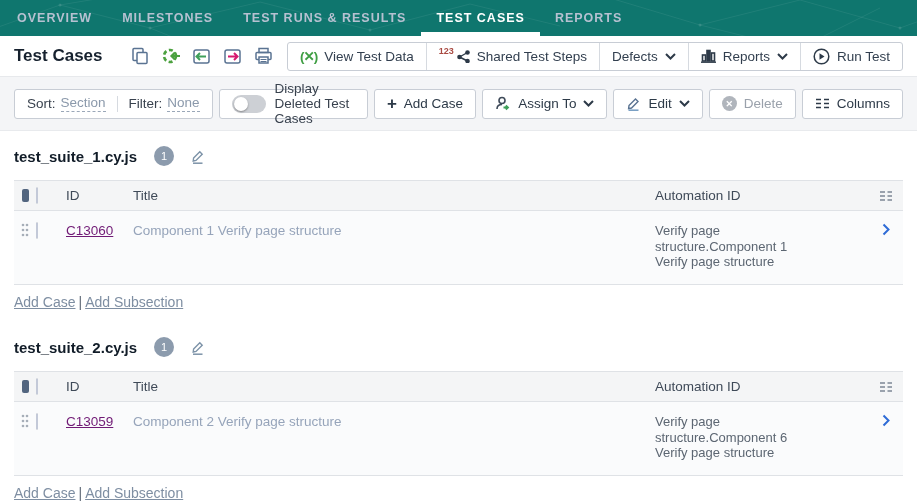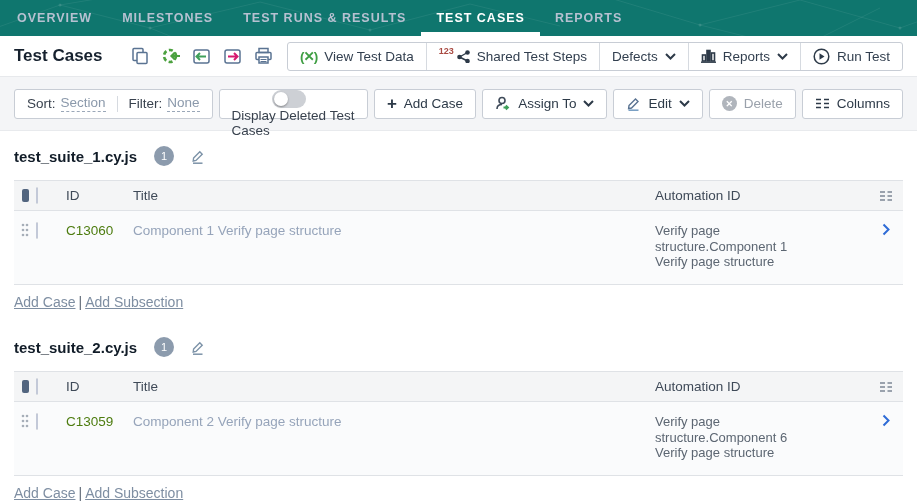--- a/index.html
+++ b/index.html
@@ -27,21 +27,21 @@
     cursor:pointer; border-left:1px solid #d6dae0; white-space:nowrap; }
   .gbtn:first-child { border-left:none; }
   .badge-123 { font-size:9px; font-weight:700; color:#a94a42; position:relative; top:-5px; margin-right:-4px; }
   .vtd-icon { color:#3f9e43; font-size:13.5px; font-weight:700; letter-spacing:-1px; }
 
   
   .toolbar { height:54px; background:#f4f5f7; border-bottom:1px solid #e8eaed;
     display:flex; align-items:center; padding:0 14px; }
   .tbox { height:30px; background:#fff; border:1px solid #c8cdd5; border-radius:3px;
     display:flex; align-items:center; padding:0 12px; font-size:13.5px; color:#39424e; }
-  .tbox + .tbox { margin-left:6px;flex-direction:column; }
+  .tbox + .tbox { margin-left:6px; }
   .dashed-val { color:#8b99ab; border-bottom:1px dashed #9aa7b8; padding-bottom:1px; cursor:pointer; margin-left:5px; }
   .vsep { width:1px; height:16px; background:#d6dae0; margin:0 11px; }
   .toggle { width:34px; height:18px; border-radius:9px; background:#cdd0d5; position:relative;
     margin-right:9px; cursor:pointer; flex:none; }
   .toggle .knob { position:absolute; left:2px; top:2px; width:14px; height:14px; border-radius:50%;
     background:#fff; box-shadow:0 1px 2px rgba(0,0,0,.35); }
   .tb-right { margin-left:auto; display:flex; }
   .tbtn { height:30px; background:#fff; border:1px solid #c8cdd5; border-radius:3px;
     display:flex; align-items:center; gap:7px; padding:0 12px; font-size:13.5px; color:#2d3a48;
     cursor:pointer; margin-left:6px; white-space:nowrap; }
@@ -63,21 +63,21 @@
   .tbl { margin-top:13px; border-top:1px solid #dfe2e6; border-bottom:1px solid #dfe2e6; }
   .tr { display:grid; grid-template-columns:22px 30px 67px 1fr 214px 34px; }
   .thead { height:30px; background:#f4f5f6; border-bottom:1px solid #dfe2e6; align-items:center;
     font-size:13.5px; color:#3f4a58; }
   .tbodyr { height:73px; background:#fafbfc; align-items:start; font-size:13.5px; }
   .tbodyr > div { padding-top:12px; }
   .cell-handle { display:flex; justify-content:center; }
   .thead .cell-handle { padding-top:0; }
   .sel-rect { width:7px; height:13px; background:#52657f; border-radius:2px; cursor:pointer; }
   .cbx { width:15px; height:15px; background:#fffef2; border:1px solid #c3c9d8; border-radius:3px; cursor:pointer; }
-  .id-cell { color:#4d7c0f; }
+  .id-cell { color:#701a75;text-decoration:underline; }
   .title-link { color:#96a4ba; cursor:pointer; }
   .auto-cell { font-size:13px; color:#5c6672; line-height:15.5px; max-width:155px; }
   .chev-cell { display:flex; justify-content:center; cursor:pointer; }
   .cols-mini { display:flex; justify-content:center; cursor:pointer; }
 
   .sec-links { margin-top:9px; font-size:14px; color:#7e8ea2; }
   .sec-links a { color:#7e8ea2; text-decoration:underline; cursor:pointer; }
   .lnk-sep { color:#5f6977; margin:0 3px; }
 
   .caret { display:inline-flex; }

